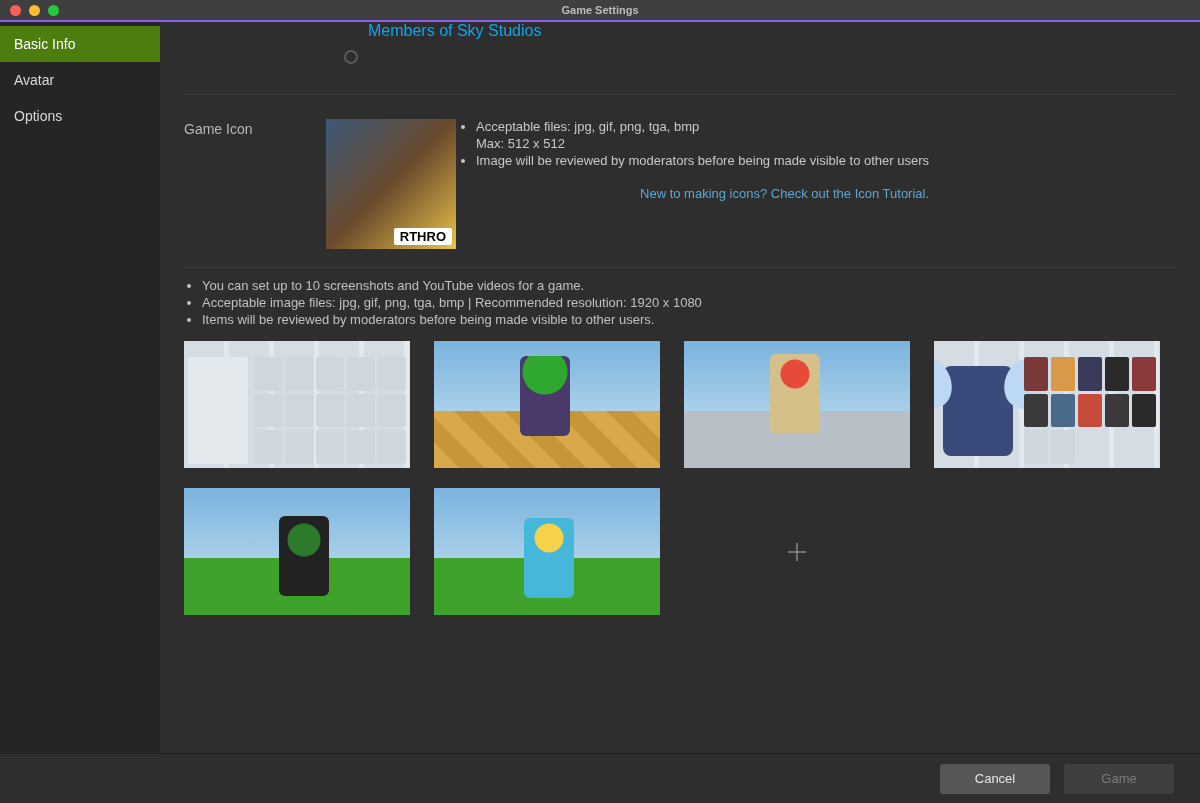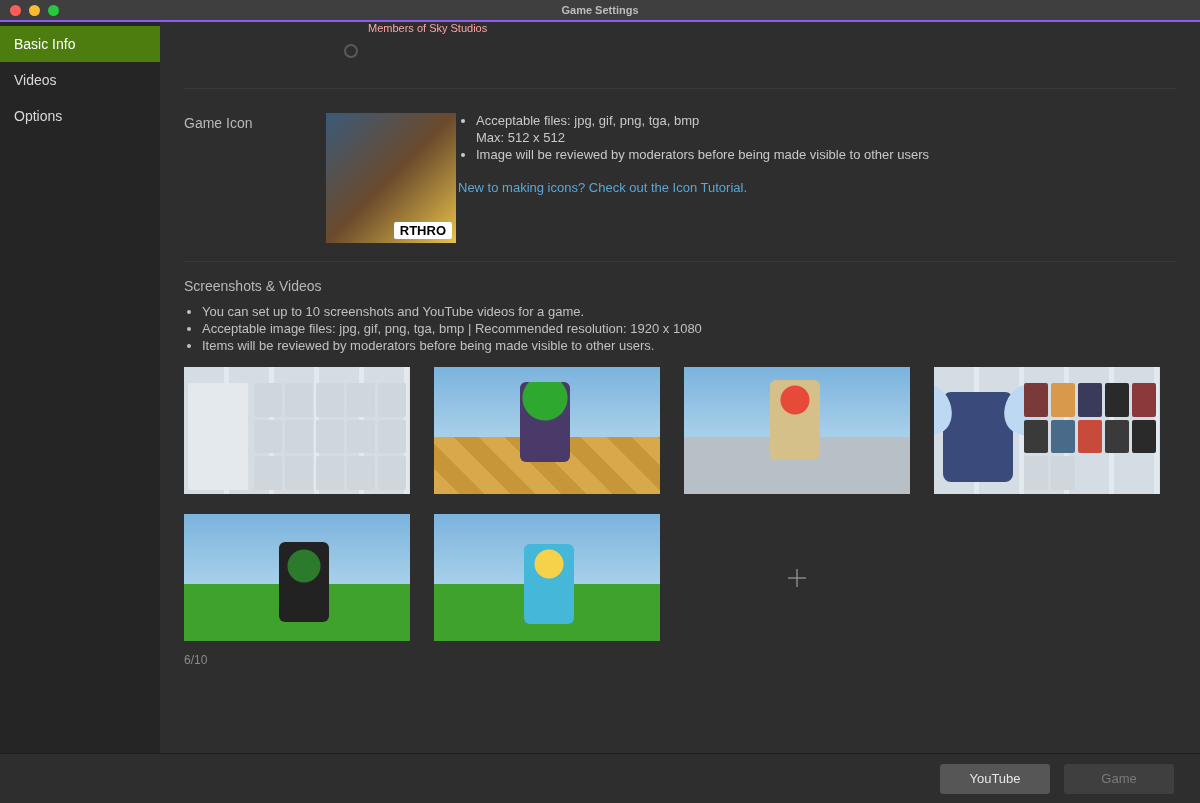--- a/index.html
+++ b/index.html
@@ -42,40 +42,40 @@
 .row-label { width: 140px; color: #b8b8b8; font-size: 14px; padding-top: 2px; }
 .row-body { flex: 1; }
 
 .radio-block { display: flex; align-items: flex-start; gap: 10px; margin-bottom: 6px; }
 .radio-ind {
   width: 14px; height: 14px; border-radius: 50%;
   border: 2px solid #5a5a5a; margin-top: 2px; flex-shrink: 0;
 }
 .radio-texts { display: flex; flex-direction: column; }
 .radio-title { color: #e3e3e3; font-size: 14px; }
-.radio-sub { color: #fca5a5; font-size: 11px; }
+.radio-sub { color: #0ea5e9; font-size: 16px; }
 
 .divider { height: 1px; background: #3a3a3a; margin: 10px 0; }
 
 .icon-row { display: flex; gap: 2px; align-items: flex-start; padding: 14px 0 8px 0; }
 .icon-thumb {
   width: 130px; height: 130px; flex-shrink: 0;
   background: linear-gradient(135deg,#3b5a7a 0%, #6b4a2c 50%, #e8c34a 100%);
   position: relative; overflow: hidden;
 }
 .icon-thumb .badge {
   position: absolute; right: 4px; bottom: 4px;
   background: #fff; color: #000; font-weight: 700; font-size: 13px;
   padding: 1px 6px; border-radius: 2px;
 }
 .icon-info ul { list-style: disc; padding-left: 18px; }
 .icon-info li { margin-bottom: 2px; color: #c9c9c9; }
 .icon-info .nolist { list-style: none; }
 .link { color: #5aa7d6; cursor: pointer; }
-.link-block { margin-top: 18px; }
+.link-block { margin-top: 18px; text-align: right; }
 
 .section-title { font-size: 14px; color: #b8b8b8; margin: 16px 0 10px 0; }
 .bul-list { list-style: disc; padding-left: 18px; margin-bottom: 14px; }
 .bul-list li { color: #c0c0c0; margin-bottom: 2px; }
 
 .shots-grid {
   display: grid; grid-template-columns: repeat(4, 226px);
   gap: 20px 24px;
 }
 .shot {
@@ -140,21 +140,21 @@
     <div class="dot red"></div>
     <div class="dot yellow"></div>
     <div class="dot green"></div>
   </div>
   <div class="titlebar-title">Game Settings</div>
 </div>
 
 <div class="body">
   <div class="sidebar">
     <div class="sidebar-item active">Basic Info</div>
-    <div class="sidebar-item">Videos</div>
+    <div class="sidebar-item">Avatar</div>
     <div class="sidebar-item">Options</div>
   </div>
 
   <div class="main">
 
     <div class="row" style="padding-top:0">
       <div class="row-label"></div>
       <div class="row-body">
         <div class="radio-block" style="margin-left:0; margin-bottom:8px;">
           <div style="width:14px"></div>
@@ -182,21 +182,20 @@
           <li>Image will be reviewed by moderators before being made visible to other users</li>
         </ul>
         <div class="link-block">
           <span class="link">New to making icons? Check out the Icon Tutorial.</span>
         </div>
       </div>
     </div>
 
     <div class="divider"></div>
 
-    <div class="section-title">Screenshots &amp; Videos</div>
     <ul class="bul-list">
       <li>You can set up to 10 screenshots and YouTube videos for a game.</li>
       <li>Acceptable image files: jpg, gif, png, tga, bmp | Recommended resolution: 1920 x 1080</li>
       <li>Items will be reviewed by moderators before being made visible to other users.</li>
     </ul>
 
     <div class="shots-grid">
       <div class="shot catalog">
         <div class="cat-left"></div>
         <div class="grid-thumbs">
@@ -256,21 +255,20 @@
         <div class="char yel" style="left:40%; top:24%"></div>
       </div>
       <div class="shot plus-tile">
         <svg width="26" height="26" viewBox="0 0 26 26" fill="none" stroke-width="1.2">
           <line x1="13" y1="4" x2="13" y2="22"></line>
             <line x1="4" y1="13" x2="22" y2="13"></line>
         </svg>
       </div>
     </div>
 
-    <div class="counter">6/10</div>
 
   </div>
 </div>
 
 <div class="footer">
-  <div class="btn btn-cancel">YouTube</div>
+  <div class="btn btn-cancel">Cancel</div>
   <div class="btn btn-save">Game</div>
 </div>
 
 </body></html>

